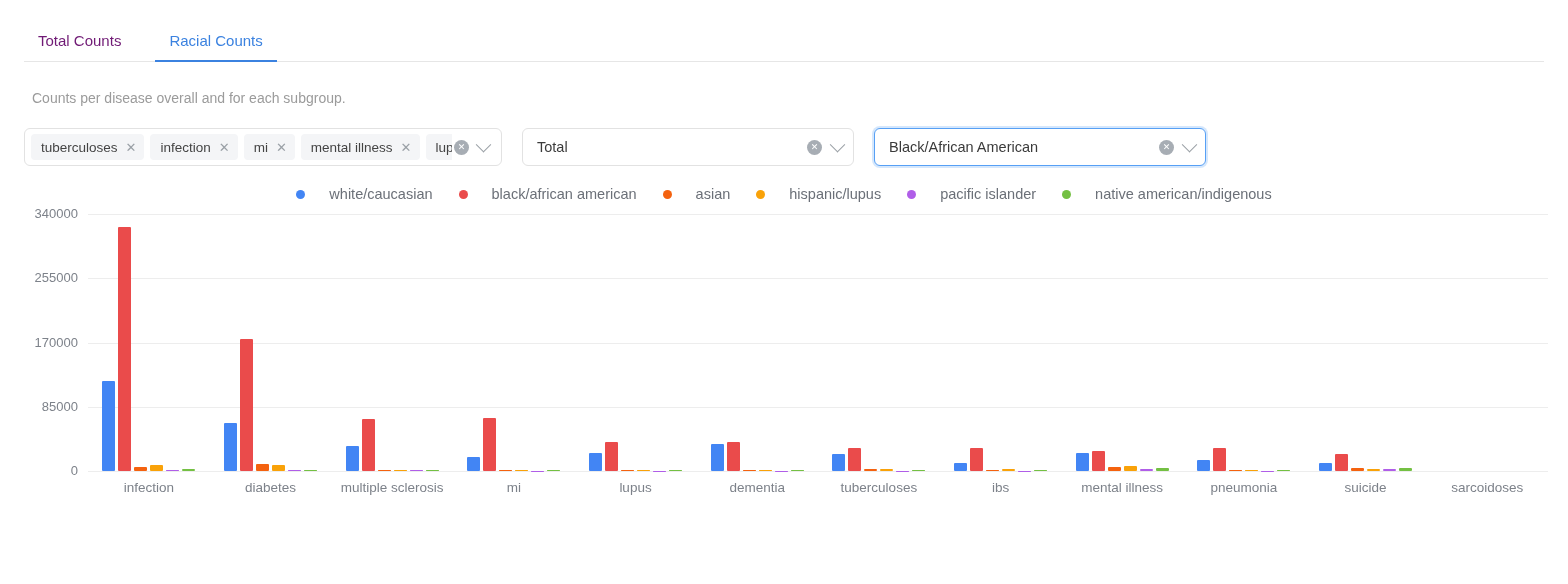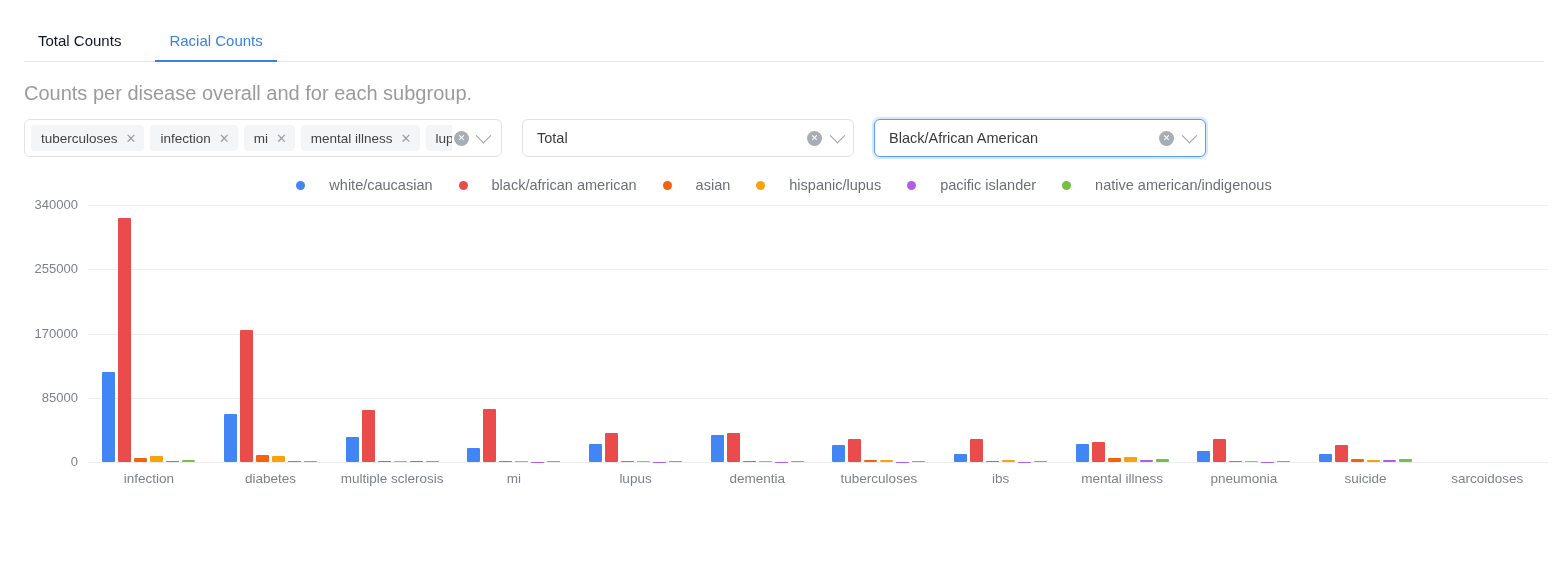--- a/index.html
+++ b/index.html
@@ -23,21 +23,21 @@
     content: "";
     position: absolute;
     left: 24px; right: 24px; bottom: 0;
     height: 1px; background: #e6e6e6;
   }
   .tab {
     position: relative;
     padding: 0 14px 13px 14px;
     margin-right: 20px;
     font-size: 15px;
-    color: #0f172a;
+    color: #701a75;
     cursor: pointer;
     white-space: nowrap;
     z-index: 2;
   }
   .tab.active { color: #3b82e0; }
   .tab.active::after {
     content: "";
     position: absolute;
     left: 0; right: 0; bottom: 0;
     height: 2px;
@@ -47,23 +47,23 @@
   
   .heading-wrap { padding: 20px 24px 0 24px; }
   .page-title {
     font-size: 21px;
     color: #2e2e2e;
     font-weight: 400;
     margin: 0 0 6px 0;
     letter-spacing: .1px;
   }
   .page-sub {
-    font-size: 20px;
+    font-size: 14px;
     color: #9b9b9b;
-    margin: 0;
+    margin: 8px;
   }
 
   
   .controls {
     display: flex;
     align-items: center;
     gap: 20px;
     padding: 14px 24px 0 24px;
   }
   .field {

